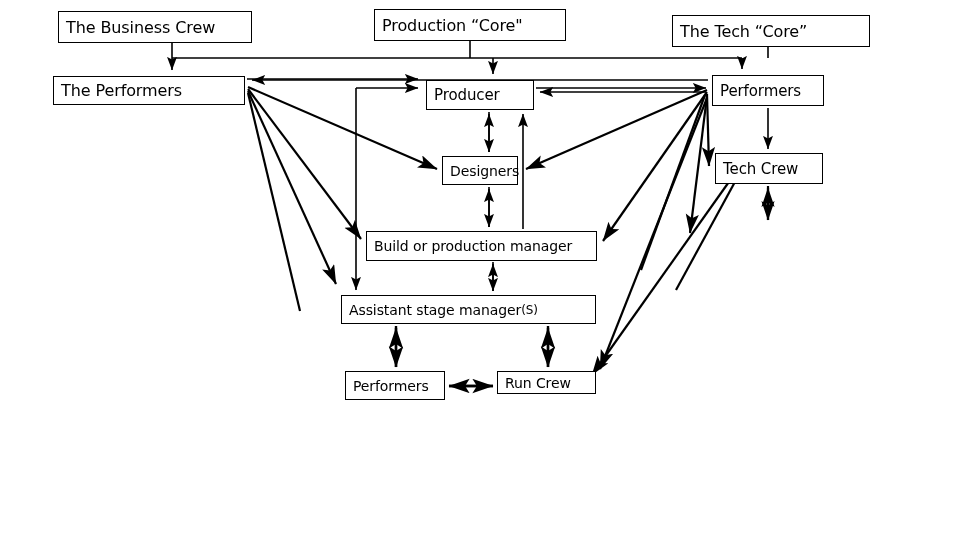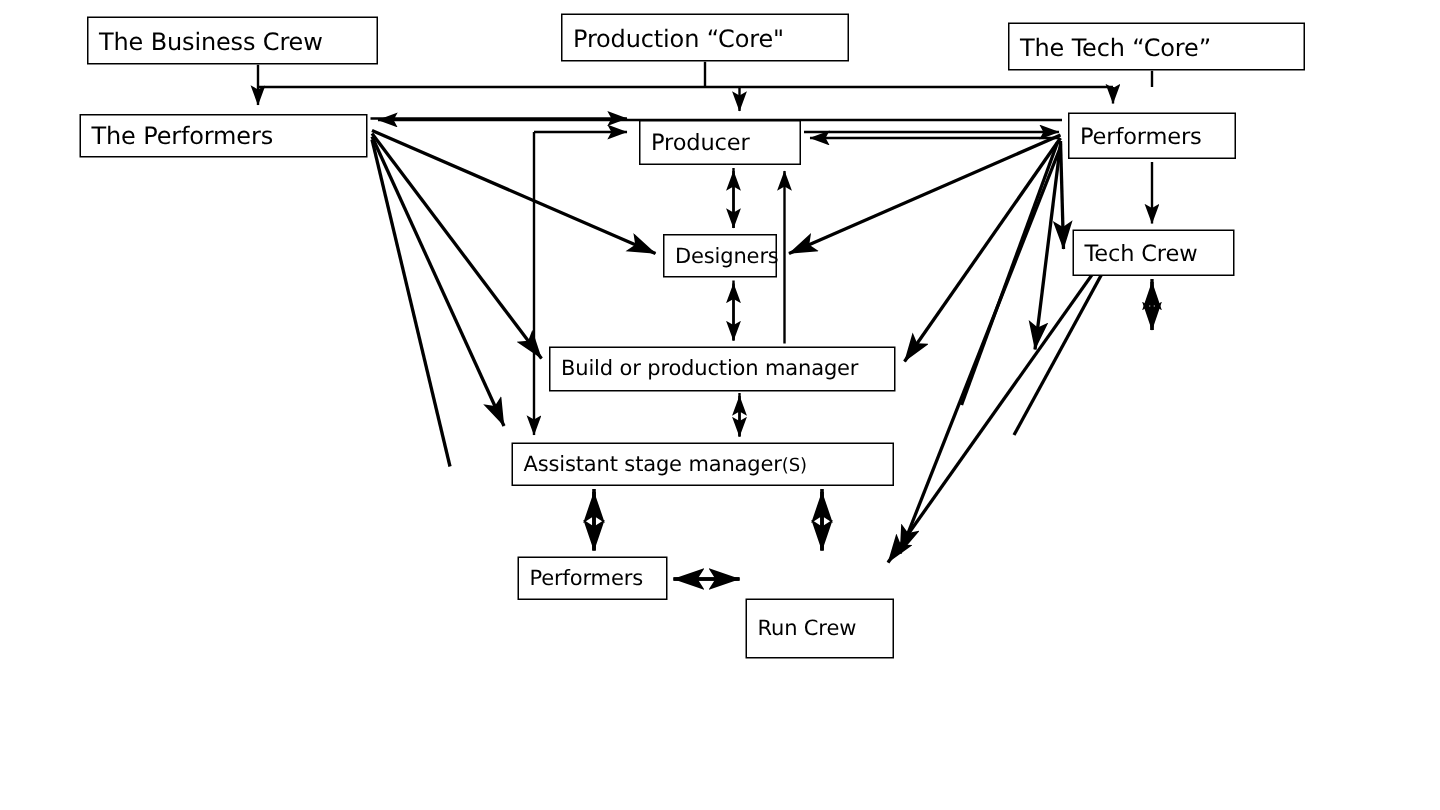--- a/index.html
+++ b/index.html
@@ -164,17 +164,17 @@
 
   <div class="node t14" style="left:341px; top:295px; width:255px; height:29px;">
     <span class="lbl">Assistant stage manager</span>
       <span class="sub">(S)</span>
   </div>
 
   <div class="node t14" style="left:345px; top:371px; width:100px; height:29px;">
     <span class="lbl">Performers</span>
   </div>
 
-  <div class="node t14" style="left:497px; top:371px; width:99px; height:40px;margin-top:28px;">
+  <div class="node t14" style="left:497px; top:371px; width:99px; height:23px;">
     <span class="lbl">Run Crew</span>
   </div>
 
 </div>
 
 </body></html>

